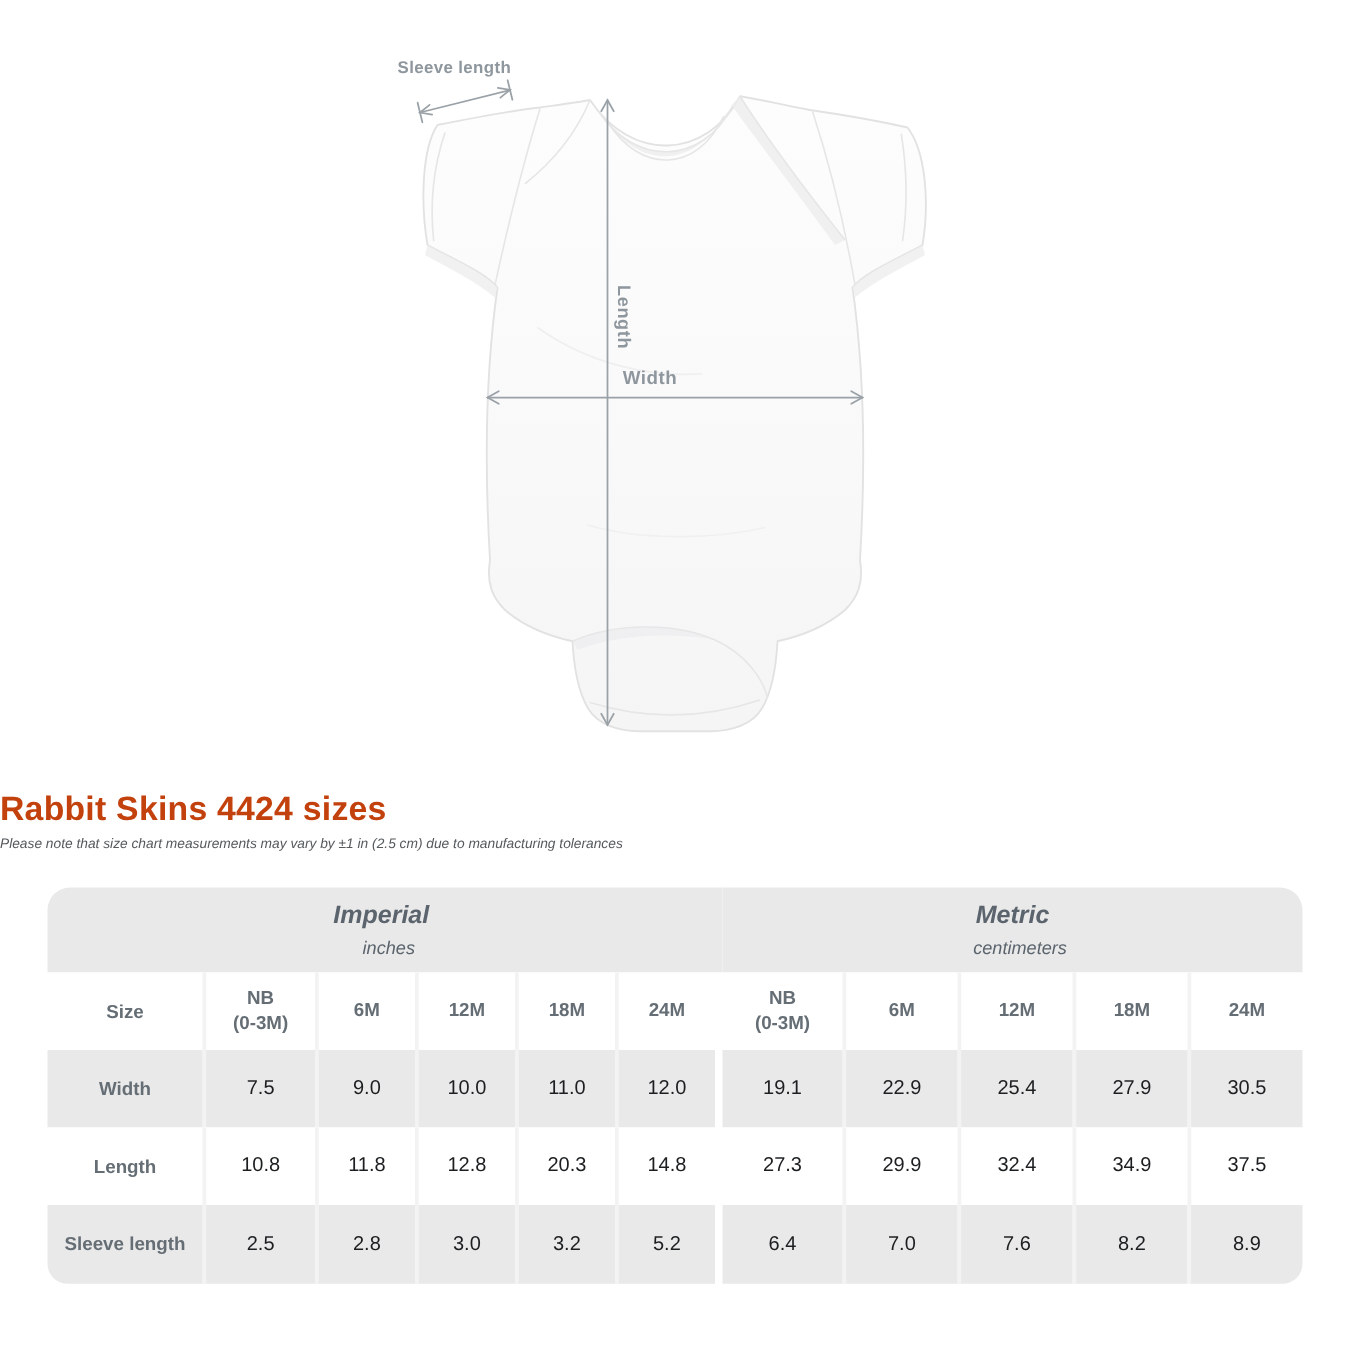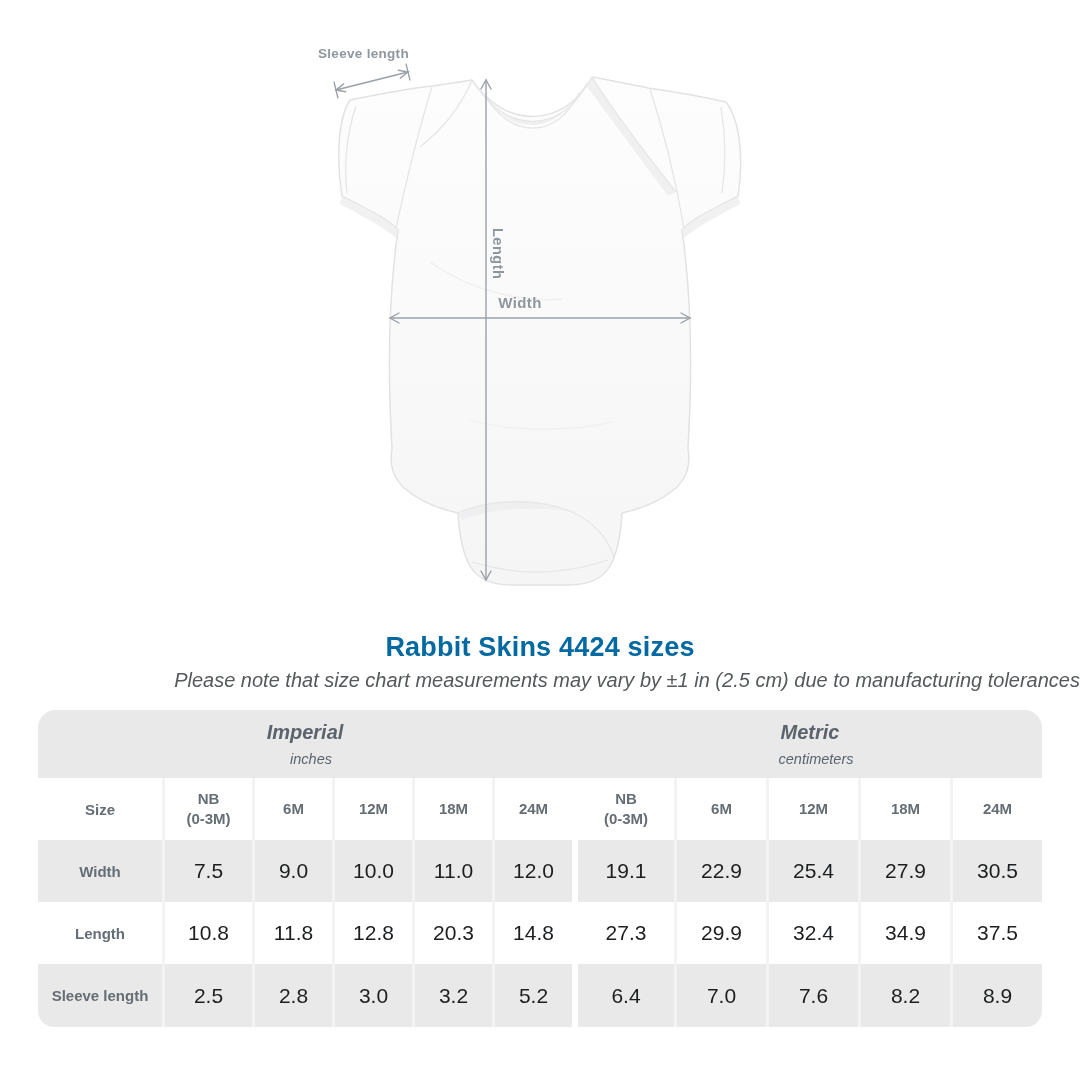--- a/index.html
+++ b/index.html
@@ -8,24 +8,24 @@
 
   
   .diagram{position:absolute;left:0;top:0;width:1080px;height:625px;}
   .diagram svg{position:absolute;left:0;top:0;}
   .dim-label{position:absolute;color:#8f979e;font-weight:bold;}
   .lbl-sleeve{left:318px;top:46px;font-size:13.5px;letter-spacing:.3px;}
   .lbl-width{left:470px;top:294px;width:100px;text-align:center;font-size:15px;letter-spacing:.4px;}
   .lbl-length{left:490px;top:228px;font-size:14.5px;letter-spacing:.5px;writing-mode:vertical-rl;}
 
   
-  .title{position:absolute;left:0;top:632px;width:1080px;text-align:center;
-         font-size:27px;font-weight:bold;color:#0369a1;letter-spacing:.2px;}
-  .subtitle{position:absolute;left:0;top:669px;width:1080px;text-align:right;
-            font-style:italic;font-size:20px;color:#55595c;}
+  .title{position:absolute;left:0;top:632px;width:1080px;
+         font-size:27px;font-weight:bold;color:#c2410c;letter-spacing:.2px;}
+  .subtitle{position:absolute;left:0;top:669px;width:1080px;text-align:left;
+            font-style:italic;font-size:11px;color:#55595c;}
 
   
   table.size-chart{position:absolute;left:38px;top:710px;width:1004px;
       border-collapse:separate;border-spacing:0;table-layout:fixed;}
   table.size-chart td{box-sizing:border-box;text-align:center;vertical-align:middle;padding:0;}
 
   td.band{background:#e9e9e9;height:68px;}
   td.band-corner-l{border-top-left-radius:18px;}
   td.band-corner-r{border-top-right-radius:18px;}
   .unit-title{font-size:20px;font-weight:bold;font-style:italic;color:#5b646d;}
@@ -36,21 +36,21 @@
   tr.r-even td{background:#ffffff;}
   tr.r-data td{height:62px;}
   tr.r-last td{height:63px;}
   td.divider{background:#ffffff !important;}
   td.sep{border-left:3px solid #f3f3f3;}
   td.corner-bl{border-bottom-left-radius:16px;}
   td.corner-br{border-bottom-right-radius:16px;}
 
   td.rowlabel,td.size{font-size:15px;font-weight:bold;color:#656d75;}
   td.size{white-space:pre-line;line-height:1.35;}
-  td.val{font-size:21px;color:#1c1e20;}
+  td.val{font-size:16px;color:#1c1e20;}
 </style>
 </head>
 <body>
 
 <div class="stage">
 
   <div class="diagram">
     <svg width="1080" height="625" viewBox="0 0 1080 625">
       <defs>
         <linearGradient id="fabric" x1="0" y1="0" x2="0" y2="1">

